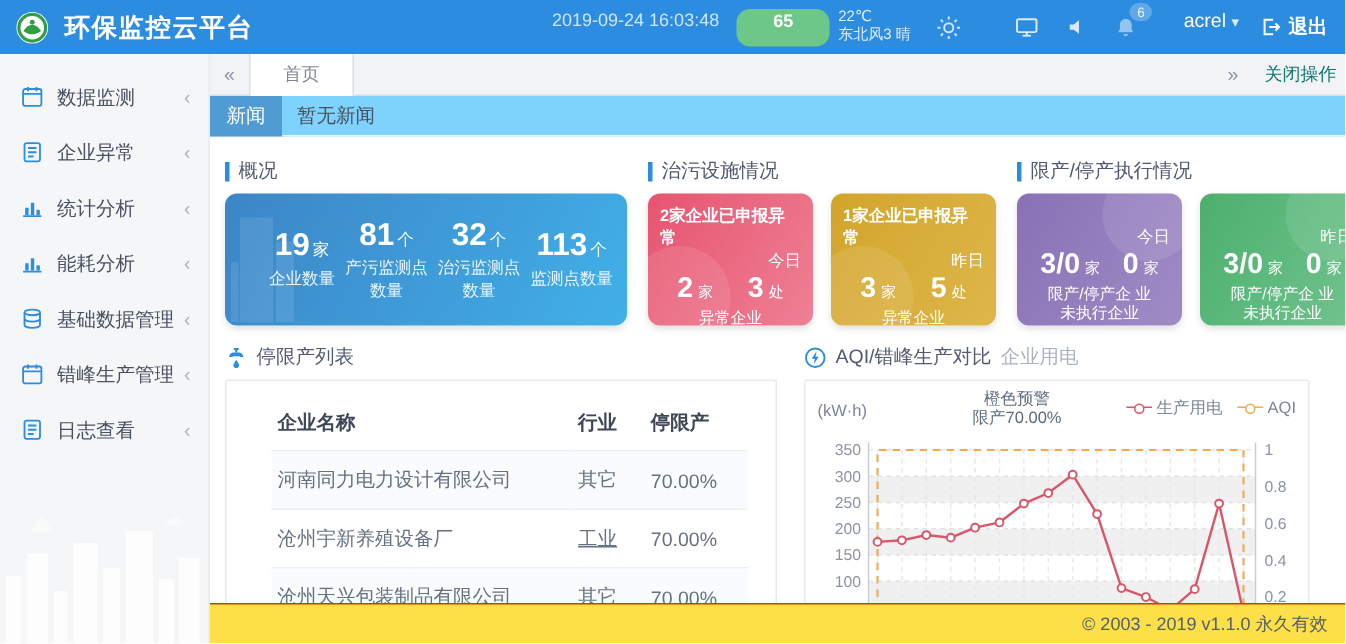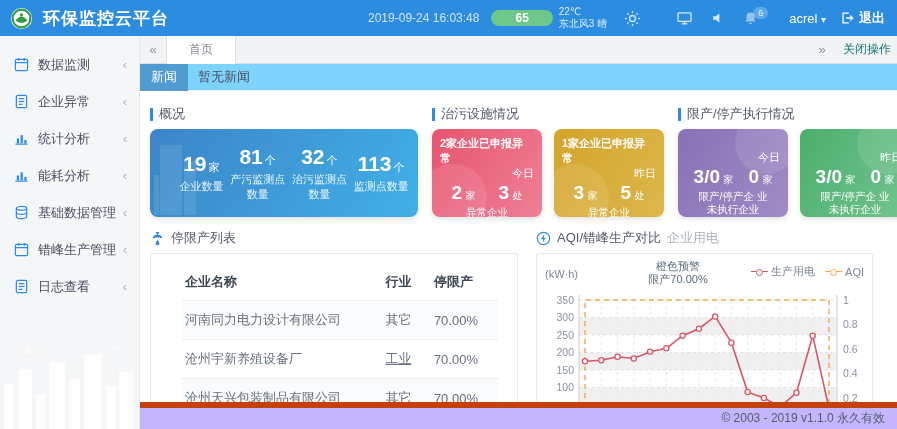--- a/index.html
+++ b/index.html
@@ -3,21 +3,21 @@
 <meta charset="utf-8">
 <style>
   * { margin:0; padding:0; box-sizing:border-box; }
   body { width:897px; height:429px; overflow:hidden; font-family:"Liberation Sans","DejaVu Sans",sans-serif; font-size:12px; color:#495060; background:#fff; }
   .app { width:897px; height:429px; position:relative; }
 
   
   .topbar { height:36px; background:#2b8ce0; display:flex; align-items:center; color:#fff; padding:0 12px 0 10px; }
   .logo { width:23px; height:23px; margin-right:10px; flex:0 0 auto; }
   .app-title { font-size:17px; font-weight:bold; letter-spacing:1px; }
-  .top-right { margin-left:auto; display:flex; align-items:center; }
+  .top-right { margin-left:auto; display:flex; }
   .datetime { color:rgba(255,255,255,.78); font-size:12px; margin-right:12px; }
   .aqi-pill { background:#6cc788; color:#fff; font-weight:bold; font-size:12px; border-radius:9px; padding:1px 24px; margin-right:6px; }
   .weather { font-size:10px; line-height:1.25; color:rgba(255,255,255,.85); margin-right:8px; }
   .hicon { margin:0 9px; display:inline-flex; align-items:center; opacity:.9; cursor:pointer; }
   .bell-wrap { position:relative; }
   .bell-badge { position:absolute; top:-4px; right:-10px; background:rgba(255,255,255,.28); color:#fff; font-size:9px; border-radius:8px; padding:1px 5px; }
   .user-menu { margin:0 14px 0 22px; font-size:13px; cursor:pointer; }
   .logout { display:inline-flex; align-items:center; gap:5px; font-size:13px; font-weight:bold; cursor:pointer; }
 
   
@@ -90,21 +90,21 @@
   .chart-legend { display:flex; gap:10px; padding-top:4px; }
   .lgd { display:inline-flex; align-items:center; gap:3px; }
   .lgd .mark { width:17px; height:7px; position:relative; }
   .lgd .mark::before { content:""; position:absolute; left:0; right:0; top:3px; border-top:1.5px solid; border-color:inherit; }
   .lgd .mark::after { content:""; position:absolute; left:5px; top:0.5px; width:5px; height:5px; border:1.5px solid; border-color:inherit; border-radius:50%; background:#fff; }
   .lgd-red .mark { color:#d95568; border-color:#d95568; }
   .lgd-orange .mark { color:#f5a94a; border-color:#f5a94a; }
   .tick { fill:#8a93a2; font-size:10.5px; }
 
   
-  .footer { position:absolute; left:0; right:0; bottom:0; height:27px; background:#c4b5fd; border-top:6px solid #c2410c; display:flex; align-items:center; justify-content:flex-end; padding-right:12px; font-size:12px; color:#51606f; z-index:10; }
+  .footer { position:absolute; left:0; right:0; bottom:0; height:27px; background:#fde047; border-top:1px solid #c2410c; display:flex; align-items:center; justify-content:flex-end; padding-right:12px; font-size:12px; color:#51606f; z-index:10; }
 </style>
 </head>
 <body>
 
 <div class="app">
 
   <header class="topbar">
     <svg class="logo" viewBox="0 0 24 24">
       <circle cx="12" cy="12" r="11" fill="#fff"></circle>
       <circle cx="12" cy="12" r="9.3" fill="none" stroke="#2f9e44" stroke-width="2.2"></circle>

